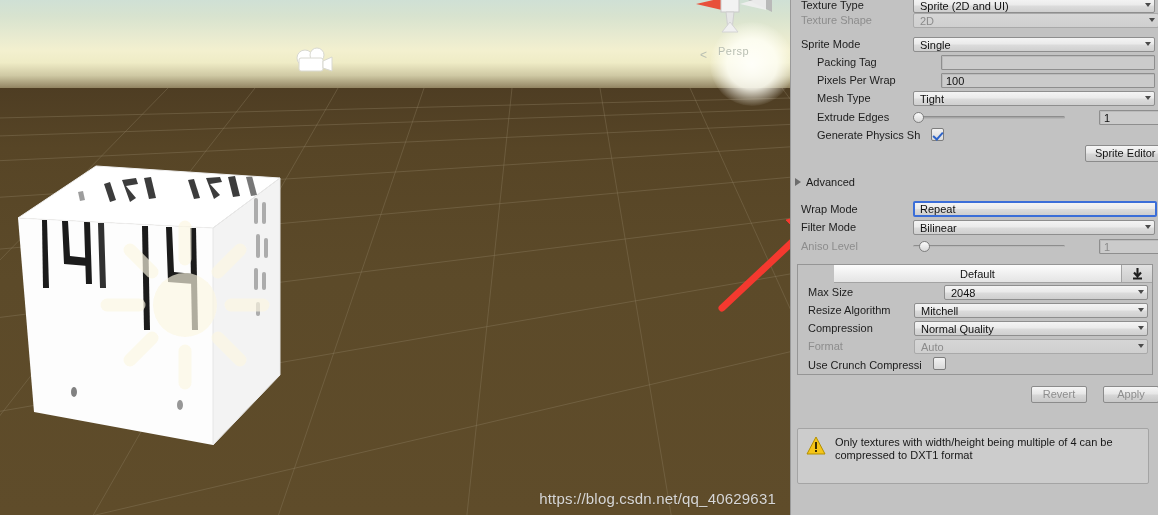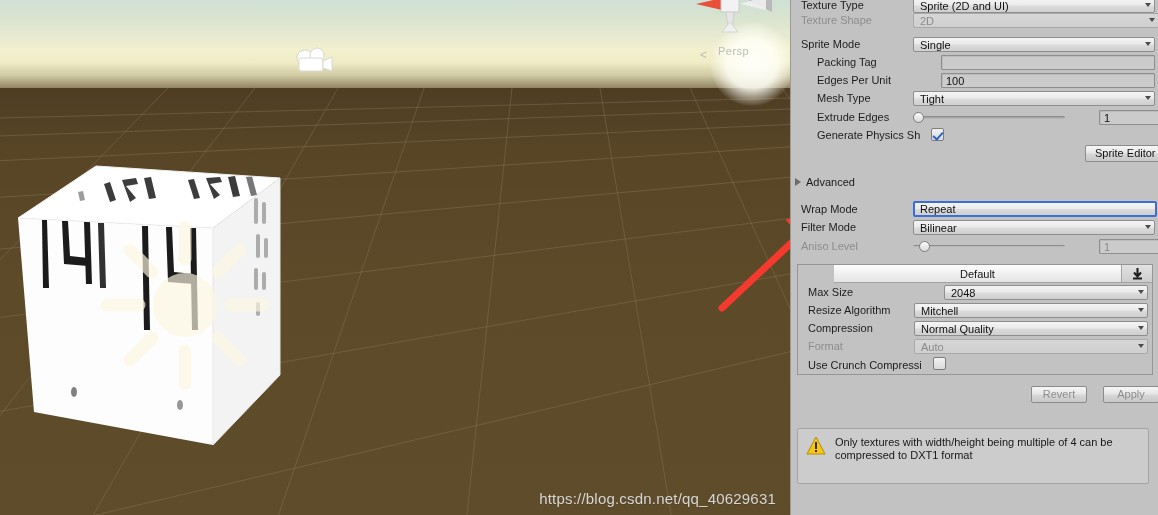--- a/index.html
+++ b/index.html
@@ -361,21 +361,21 @@
     <div class="row" style="position:absolute;top:53px;left:0;width:368px;">
       <div class="lbl indent">Packing Tag</div>
       <div class="fld" style="padding-right:4px;">
         <div class="textfield">
           <span></span>
         </div>
       </div>
     </div>
 
     <div class="row" style="position:absolute;top:71px;left:0;width:368px;">
-      <div class="lbl indent">Edges Per Unit</div>
+      <div class="lbl indent">Pixels Per Wrap</div>
       <div class="fld" style="padding-right:4px;">
         <div class="textfield">
           <span>100</span>
         </div>
       </div>
     </div>
 
     <div class="row" style="position:absolute;top:89px;left:0;width:368px;">
       <div class="lbl indent">Mesh Type</div>
       <div class="fld" style="padding-right:4px;">

